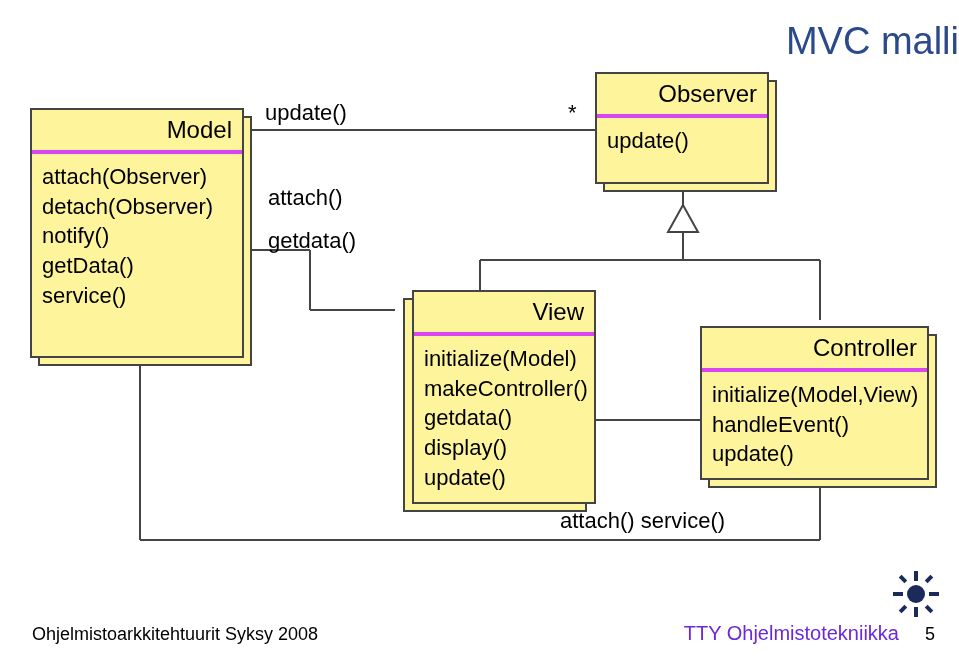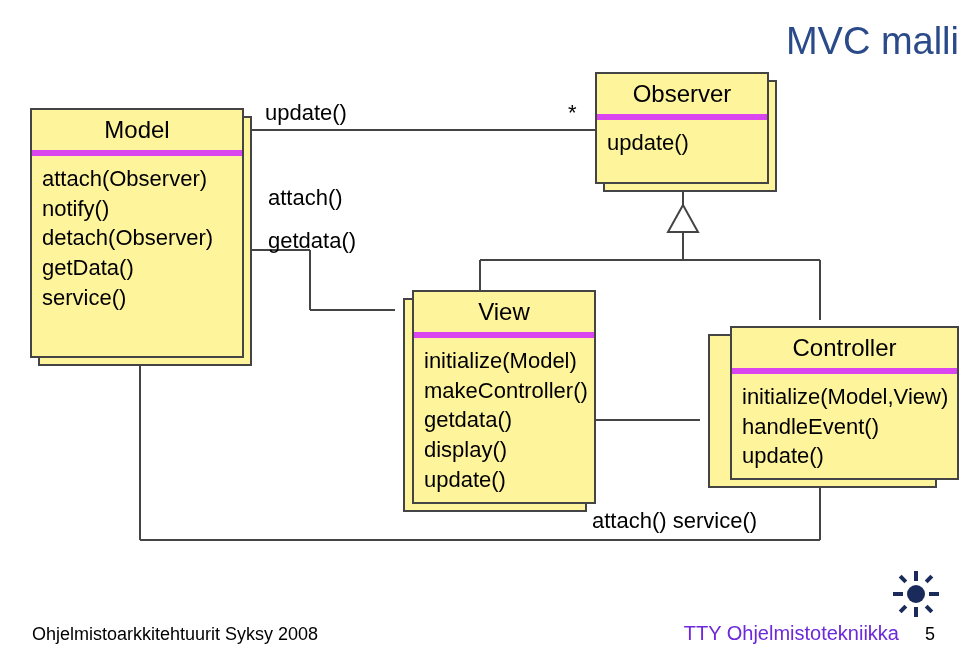--- a/index.html
+++ b/index.html
@@ -31,24 +31,24 @@
     position: absolute;
     background: #FEF49C;
     border: 2px solid #444;
   }
   .uml-body {
     position: absolute;
     background: #FEF49C;
     border: 2px solid #444;
   }
   .uml-name {
-    text-align: center;
+    text-align: right;
     font-size: 24px;
     padding: 6px 10px;
-    border-bottom: 6px solid #d946ef;
+    border-bottom: 4px solid #d946ef;
   }
   .uml-ops {
     font-size: 22px;
     padding: 8px 10px 10px 10px;
     line-height: 1.35;
   }
   .label {
     position: absolute;
     font-size: 22px;
     color: #000;
@@ -122,29 +122,29 @@
     <line x1="140" y1="540" x2="820" y2="540" stroke="#444" stroke-width="2"></line>
     <line x1="820" y1="540" x2="820" y2="485" stroke="#444" stroke-width="2"></line>
   </svg>
 
   <div class="label" style="left:265px; top:100px;">update()</div>
   <div class="label" style="left:568px; top:100px;">*</div>
 
   <div class="label" style="left:268px; top:185px;">attach()</div>
   <div class="label" style="left:268px; top:228px;">getdata()</div>
 
-  <div class="label" style="left:560px; top:508px;margin-left:32px;">attach()  service()</div>
+  <div class="label" style="left:560px; top:508px;">attach()  service()</div>
 
   <div class="uml-shadow" style="left:38px; top:116px; width:210px; height:246px;"></div>
   <div class="uml-body" style="left:30px; top:108px; width:210px; height:246px;">
     <div class="uml-name">Model</div>
     <div class="uml-ops">
       <div>attach(Observer)</div>
+      <div>detach(Observer)</div>
       <div>notify()</div>
-      <div>detach(Observer)</div>
       <div>getData()</div>
       <div>service()</div>
     </div>
   </div>
 
   <div class="uml-shadow" style="left:603px; top:80px; width:170px; height:108px;"></div>
   <div class="uml-body" style="left:595px; top:72px; width:170px; height:108px;">
     <div class="uml-name">Observer</div>
     <div class="uml-ops">
       <div>update()</div>
@@ -157,21 +157,21 @@
     <div class="uml-ops">
       <div>initialize(Model)</div>
       <div>makeController()</div>
       <div>getdata()</div>
       <div>display()</div>
       <div>update()</div>
     </div>
   </div>
 
   <div class="uml-shadow" style="left:708px; top:334px; width:225px; height:150px;"></div>
-  <div class="uml-body" style="left:700px; top:326px; width:225px; height:150px;margin-left:30px;">
+  <div class="uml-body" style="left:700px; top:326px; width:225px; height:150px;">
     <div class="uml-name">Controller</div>
     <div class="uml-ops">
       <div>initialize(Model,View)</div>
       <div>handleEvent()</div>
       <div>update()</div>
     </div>
   </div>
 
   <div class="footer-left">Ohjelmistoarkkitehtuurit Syksy 2008</div>
   <div class="footer-right">TTY Ohjelmistotekniikka</div>

